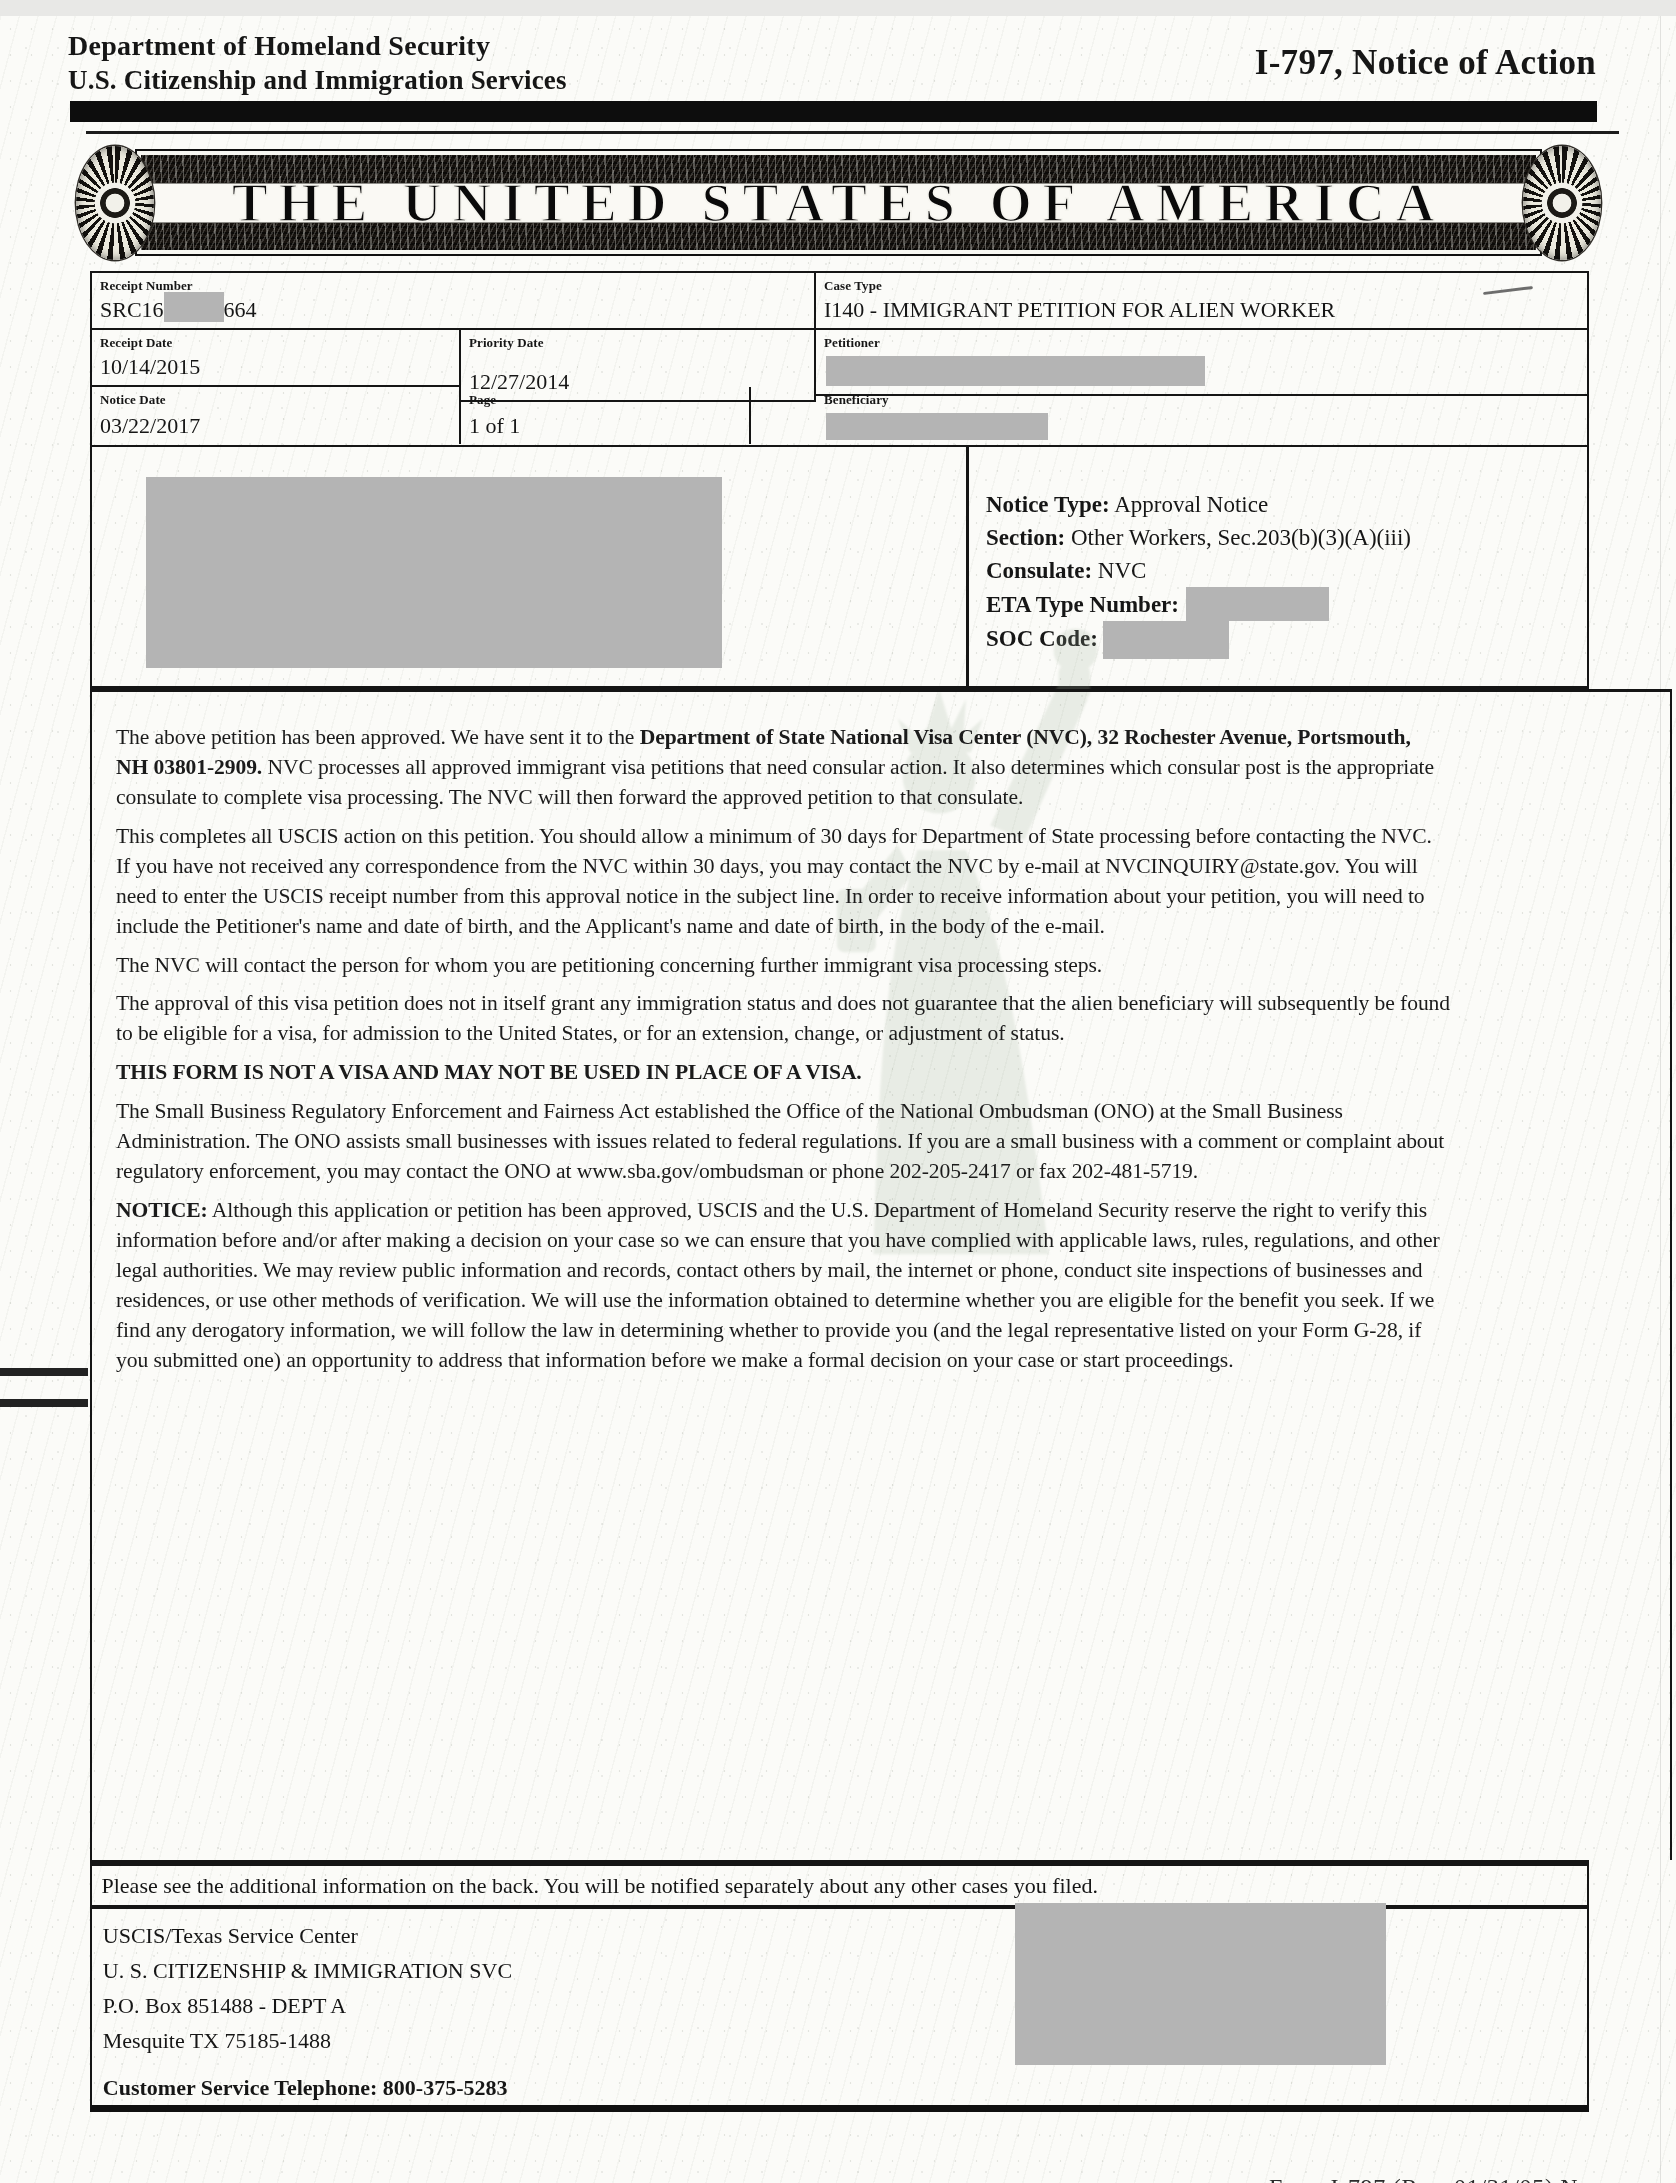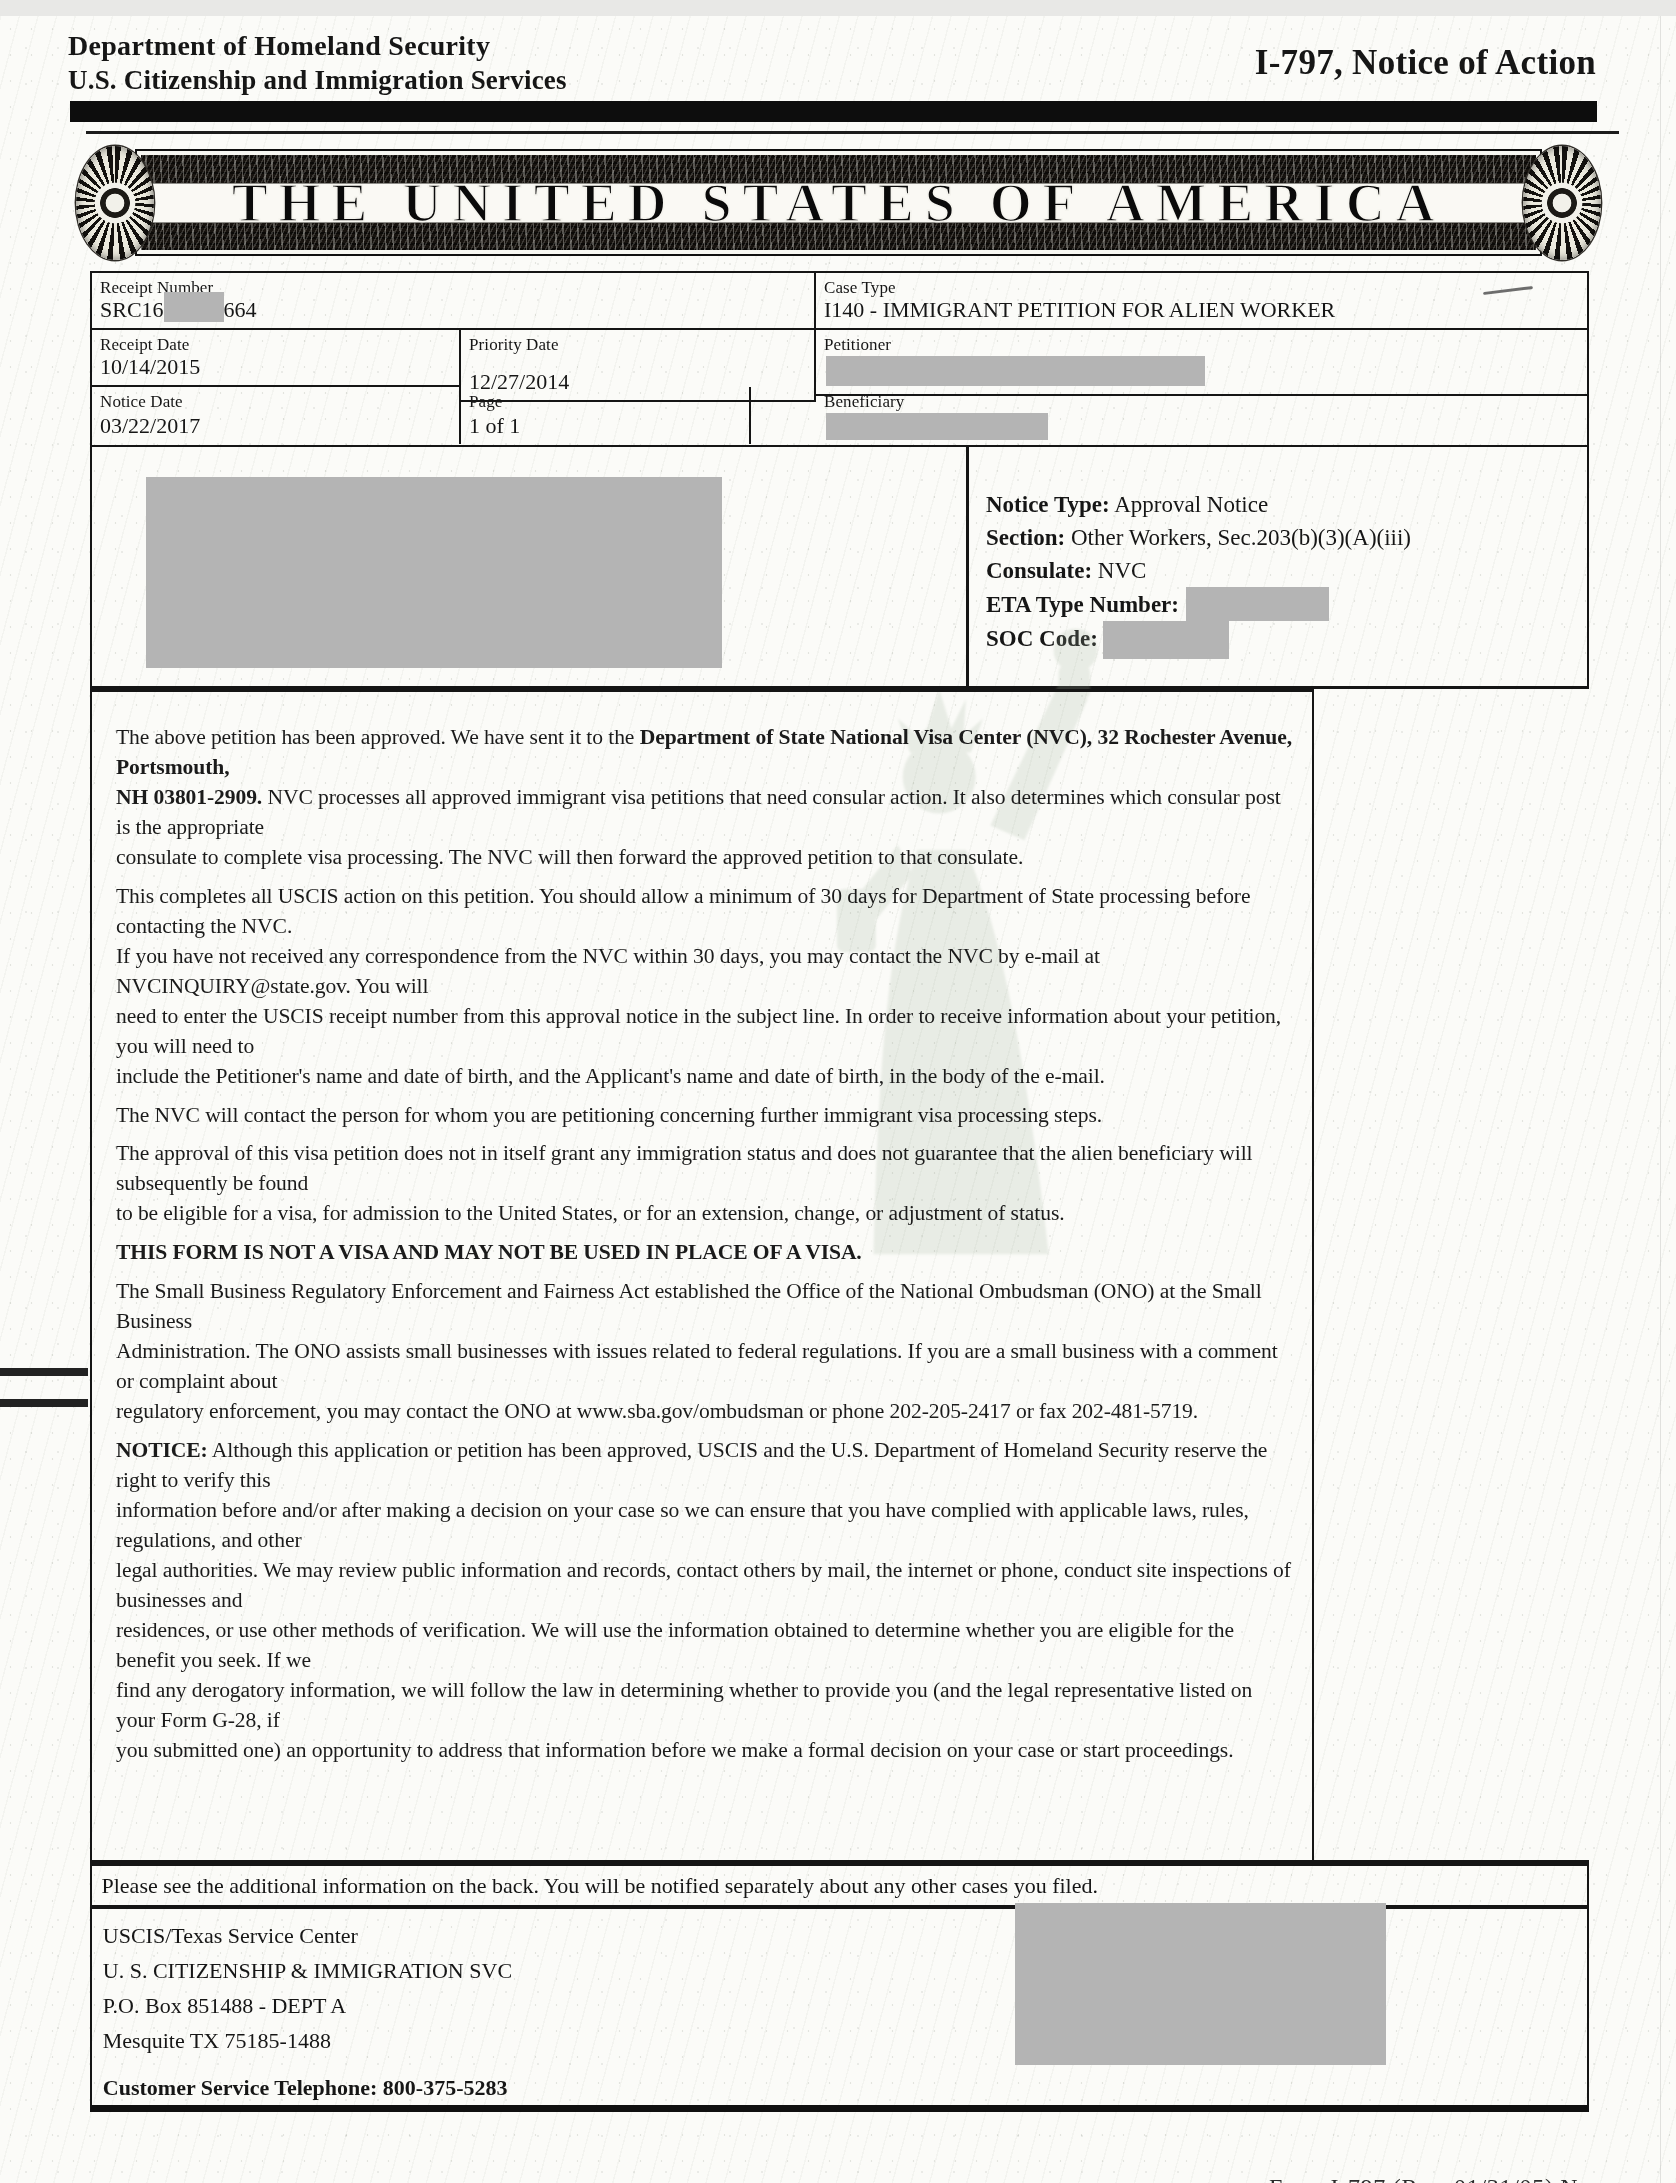--- a/index.html
+++ b/index.html
@@ -46,21 +46,21 @@
     border-radius:50%;
     background:
       radial-gradient(circle at 50% 50%, #f2f1ea 0 13%, #1c1a16 14% 21%, #f2f1ea 22% 29%, rgba(0,0,0,0) 30%),
       repeating-conic-gradient(#14120f 0deg 6deg, #eceade 6deg 13deg);
     box-shadow:0 0 0 1.4px #2e2b26, inset 0 0 9.5px rgba(0,0,0,.55);}
   .rosette-left{left:-24px;} .rosette-right{right:-24px;}
 
   
   .case-table{left:90px;top:255px;width:1499px;height:176px;border:2.7px solid #151515;box-sizing:border-box;}
   .cell{position:absolute;box-sizing:border-box;}
-  .cell .lbl{font-size:17px;font-weight:normal;padding:4.7px 0 0 8px;letter-spacing:0.1px;}
+  .cell .lbl{font-size:13px;font-weight:bold;padding:4.7px 0 0 8px;letter-spacing:0.1px;}
   .cell .val{position:absolute;left:8px;bottom:5.4px;font-size:22px;white-space:nowrap;}
   .bb{border-bottom:2.7px solid #151515;} .br{border-right:2.7px solid #151515;}
 
   
   .notice-section{left:90px;top:431px;width:1499px;height:242px;box-sizing:border-box;
     border-left:2.7px solid #151515;border-right:2.7px solid #151515;border-bottom:3.4px solid #151515;}
   .notice-divider{position:absolute;left:874px;top:0;bottom:0;width:2.7px;background:#151515;}
   .notice-info{position:absolute;left:894px;top:41px;font-size:23px;line-height:33px;}
   .notice-info .b{font-weight:bold;}
 
@@ -68,21 +68,21 @@
   .redact{background:#b4b4b4;}
   .redact-inline{display:inline-block;background:#b4b4b4;vertical-align:-5.4px;}
   .addr-redact{left:54px;top:30px;width:576px;height:191px;}
   .eta-redact{width:143px;height:34px;vertical-align:-9.5px;margin-left:6.8px;}
   .soc-redact{width:126px;height:38px;vertical-align:-13.5px;margin-left:5.4px;}
   .petitioner-redact{left:9.5px;top:26px;width:379px;height:30px;}
   .beneficiary-redact{left:9.5px;top:26px;width:222px;height:27px;}
   .mailing-redact{left:1015px;top:1887px;width:371px;height:162px;z-index:6;}
 
   
-  .body-box{left:90px;top:673px;width:1224px;height:1171px;box-sizing:border-box;
+  .body-box{left:90px;top:673px;width:1582px;height:1171px;box-sizing:border-box;
     border-left:2.7px solid #151515;border-right:2.7px solid #151515;border-top:3.4px solid #151515;
     padding:30px 20px 0 24px;}
   .para{font-size:21.6px;line-height:30px;letter-spacing:-0.1px;margin:0 0 8.8px 0;white-space:pre-line;color:#1b1b1b;}
   .para .b{font-weight:bold;}
   .para-bold{font-weight:bold;}
 
   
   .watermark{left:703px;top:568px;width:487px;height:717px;opacity:.20;filter:blur(1px);z-index:0;pointer-events:none;}
 
   

